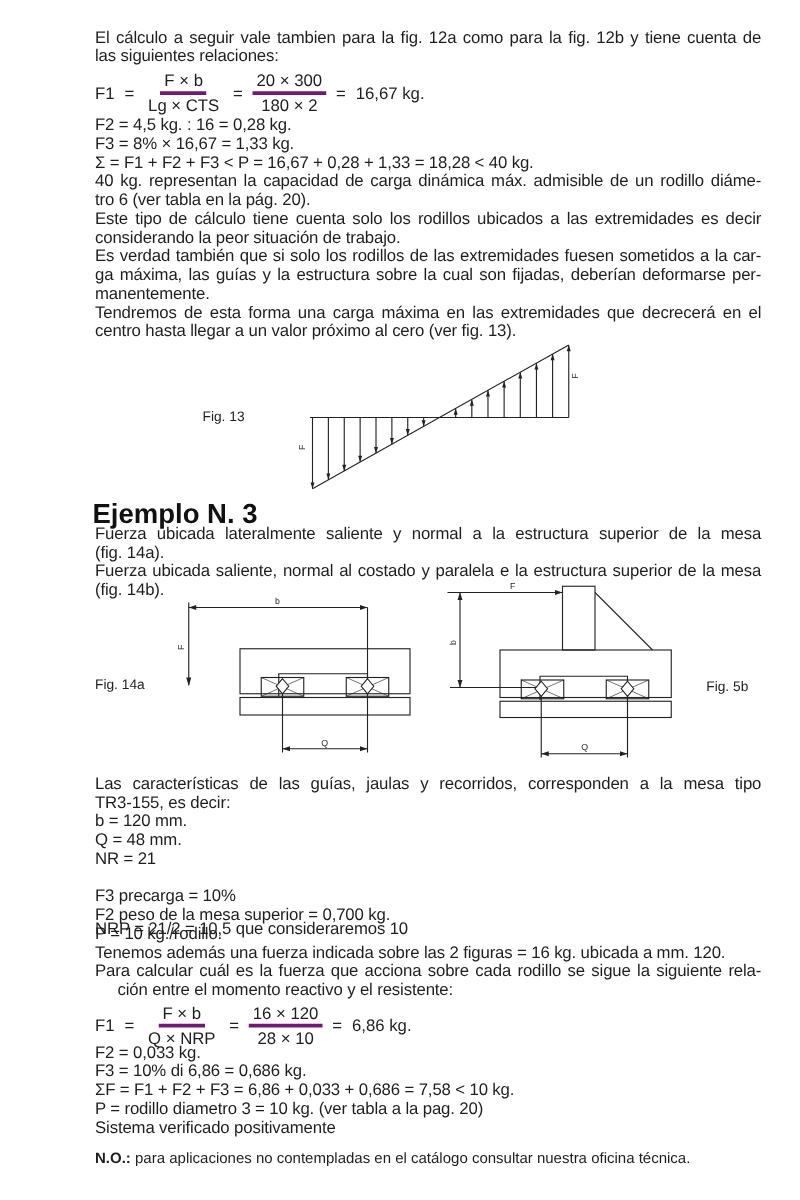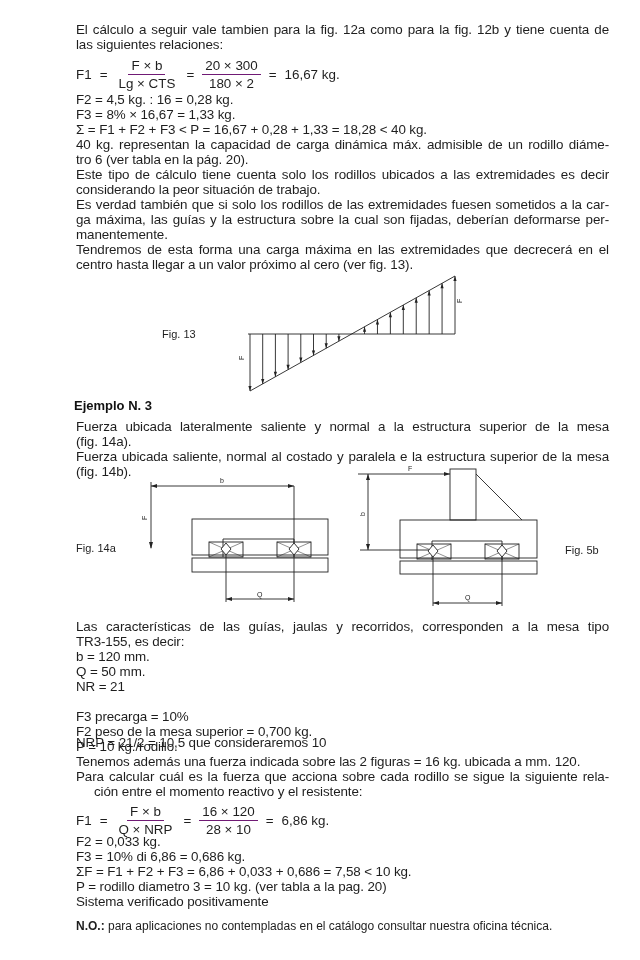--- a/index.html
+++ b/index.html
@@ -2,24 +2,24 @@
 <html><head>
 <meta charset="utf-8">
 <style>
   html, body { margin:0; padding:0; background:#ffffff; }
   body { width:640px; height:960px; position:relative; overflow:hidden;
          font-family:"Liberation Sans", sans-serif; color:#1e1e1e; }
   .ln { position:absolute; left:76px; font-size:13.4px; line-height:15px; white-space:nowrap; letter-spacing:-0.1px; }
   .just { width:533px; text-align:justify; text-align-last:justify; white-space:normal; }
   .eq { position:absolute; left:76px; font-size:13.4px; height:36px; display:flex; align-items:center; white-space:nowrap; }
   .frac { display:inline-flex; flex-direction:column; align-items:center; margin:0 6px; line-height:15px; }
-  .frac .num { border-bottom:1px solid #701a75; padding:0 3px 1px 3px; }
+  .frac .num { border-bottom:3px solid #701a75; padding:0 3px 1px 3px; }
   .frac .den { padding:1px 3px 0 3px; }
   .op { margin:0 2px; }
-  .heading { position:absolute; left:74px; top:398px; font-size:13px; font-weight:bold; color:#111; }
+  .heading { position:absolute; left:74px; top:398px; font-size:22px; font-weight:bold; color:#111; }
   .figlabel { position:absolute; font-size:11px; color:#1e1e1e; }
   .note { position:absolute; left:76px; top:919px; font-size:12px; white-space:nowrap; }
   .note b { font-weight:bold; }
   svg { position:absolute; left:0; top:0; }
   svg line, svg polyline, svg rect, svg path { stroke:#222; fill:none; stroke-width:0.9; }
   svg .ah { fill:#222; stroke:none; }
   svg text { font-family:"Liberation Sans", sans-serif; font-size:7px; fill:#222; }
 </style>
 </head>
 <body>
@@ -176,21 +176,21 @@
     <line x1="433" y1="603" x2="502" y2="603"></line>
     <path class="ah" d="M433 603 L439 601 L439 605 Z"></path>
     <path class="ah" d="M502 603 L496 601 L496 605 Z"></path>
     <text x="465" y="600">Q</text>
   </g>
 </svg>
 
 <div class="ln just" style="top:619px;">Las características de las guías, jaulas y recorridos, corresponden a la mesa tipo</div>
 <div class="ln" style="top:634px;">TR3-155, es decir:</div>
 <div class="ln" style="top:649px;">b  =  120 mm.</div>
-<div class="ln" style="top:664px;">Q  =  50 mm.</div>
+<div class="ln" style="top:664px;">Q  =  48 mm.</div>
 <div class="ln" style="top:679px;">NR  =  21</div>
 <div class="ln" style="top:735px;">NRP  =  21/2  =  10,5 que consideraremos 10</div>
 <div class="ln" style="top:709px;">F3 precarga  =  10%</div>
 <div class="ln" style="top:724px;">F2 peso de la mesa superior  =  0,700 kg.</div>
 <div class="ln" style="top:739px;">P  =  10 kg./rodillo.</div>
 <div class="ln" style="top:754px;">Tenemos además una fuerza indicada sobre las 2 figuras  =  16 kg. ubicada a mm. 120.</div>
 <div class="ln just" style="top:769px;">Para calcular cuál es la fuerza que acciona sobre cada rodillo se sigue la siguiente rela-</div>
 <div class="ln" style="top:784px;margin-left:18px;">ción entre el momento reactivo y el resistente:</div>
 
 <div class="eq" style="top:802px;">

